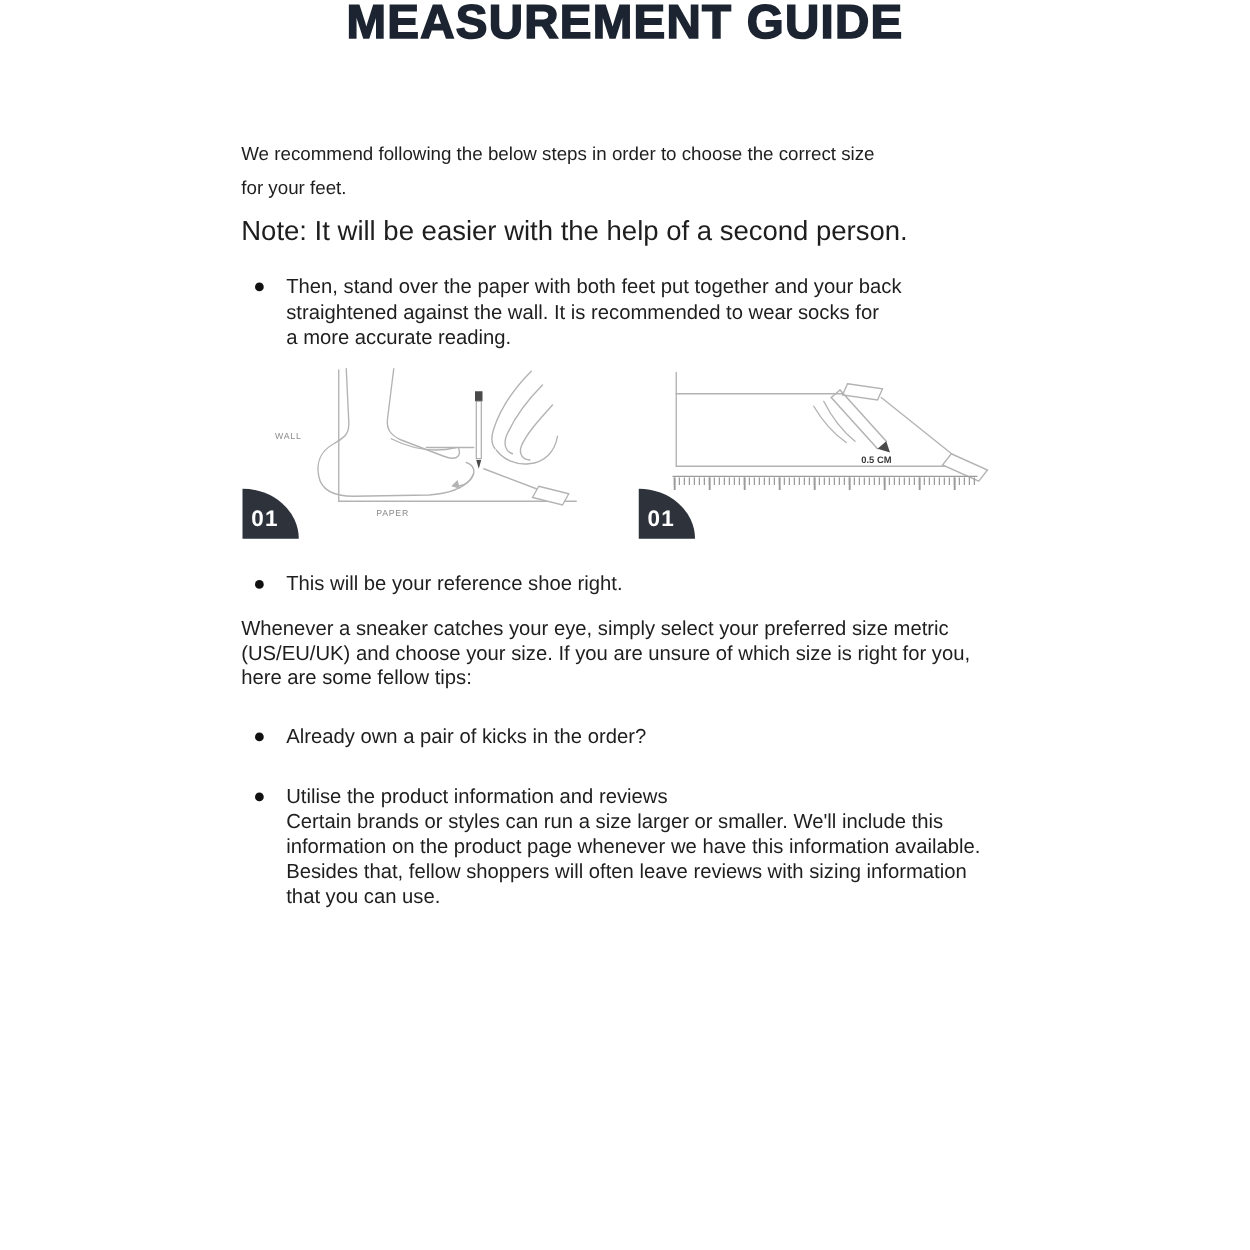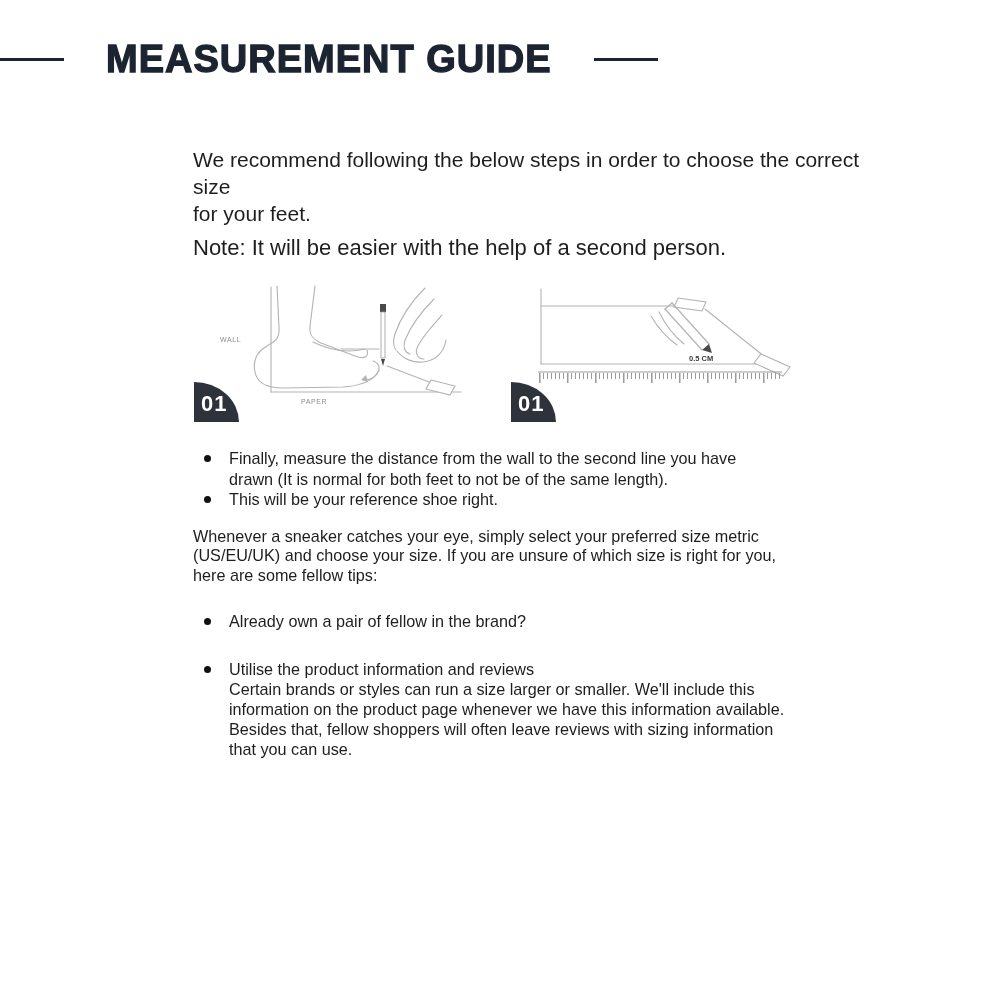--- a/index.html
+++ b/index.html
@@ -1,29 +1,29 @@
 <!DOCTYPE html>
 <html><head>
 <meta charset="utf-8">
 <style>
   * { margin:0; padding:0; box-sizing:border-box; }
   html,body { width:1000px; height:1000px; background:#ffffff; }
   body { font-family:"Liberation Sans", sans-serif; color:#1e1e1e; position:relative; overflow:hidden; }
 
   
-  .title-row { margin-top:36px; height:46px; display:flex; align-items:center; justify-content:flex-start; gap:42px; }
+  .title-row { margin-top:36px; height:46px; display:flex; align-items:center; justify-content:flex-end; gap:42px;flex-direction:column; }
   .title-dash { width:64px; height:3px; background:#1c2431; }
   .page-title { font-size:38px; font-weight:bold; letter-spacing:1px; color:#1c2431;
                 -webkit-text-stroke:1.3px #1c2431; white-space:nowrap; }
 
   
   .content { margin-left:193px; width:690px; }
   .pre { white-space:pre-line; }
 
-  .intro { margin-top:64px; font-size:21px; line-height:27px; }
+  .intro { margin-top:28px; font-size:15px; line-height:27px; }
   .note  { margin-top:7px;  font-size:22px; line-height:27px; }
 
   ul { list-style:none; }
   .steps { margin-top:21px; }
   .steps li { position:relative; padding-left:36px; font-size:16.2px; line-height:20.5px; margin-bottom:7px; }
   .steps li::before { content:""; position:absolute; left:11px; top:7px; width:7px; height:7px; border-radius:50%; background:#111; }
 
   .steps2 { margin-top:26px; }
   .steps2 li { position:relative; padding-left:36px; font-size:16.2px; line-height:20.5px; }
   .steps2 li::before { content:""; position:absolute; left:11px; top:7px; width:7px; height:7px; border-radius:50%; background:#111; }
@@ -36,40 +36,43 @@
   .tip-heading { display:block; }
   .tip-body { display:block; }
 
   
   .figures { margin-top:10px; display:flex; gap:10px; height:140px; }
   .figure { position:relative; }
   .figure-1 { width:305px; height:140px; }
   .figure-2 { width:330px; height:140px; }
   .badge { position:absolute; bottom:0; width:45px; height:40px; background:#2d323b;
            border-top-right-radius:100% 100%; }
-  .badge-num { position:absolute; left:7px; bottom:5px; color:#ffffff; font-size:22px; font-weight:bold; letter-spacing:1px; }
+  .badge-num { position:absolute; left:7px; bottom:5px; color:#ffffff; font-size:18px; font-weight:bold; letter-spacing:1px; }
   .b1 { left:1px; } .b2 { left:3px; }
   svg text { font-family:"Liberation Sans", sans-serif; }
 </style>
 </head>
 <body>
 
 <div class="title-row">
   <div class="title-dash"></div>
   <h1 class="page-title">MEASUREMENT GUIDE</h1>
   <div class="title-dash"></div>
 </div>
 
 <div class="content">
 
   <p class="intro pre">We recommend following the below steps in order to choose the correct size
 for your feet.</p>
   <p class="note">Note: It will be easier with the help of a second person.</p>
 
   <ul class="steps">
+    <li class="pre">Then, stand over the paper with both feet put together and your back
+straightened against the wall. It is recommended to wear socks for
+a more accurate reading.</li>
   </ul>
 
   <div class="figures">
 
     <div class="figure figure-1">
       <svg width="305" height="140" viewBox="0 0 305 140">
         <g stroke="#b3b3b3" stroke-width="1.1" fill="none" stroke-linecap="round">
 
           <line x1="78" y1="5" x2="78" y2="110"></line>
           <line x1="78" y1="110" x2="268" y2="110"></line>
@@ -134,32 +137,30 @@
         <text x="181" y="79" font-size="7.5" font-weight="bold" fill="#3a3a3a">0.5 CM</text>
       </svg>
       <div class="badge b2">
         <span class="badge-num">01</span>
       </div>
     </div>
 
   </div>
 
   <ul class="steps2">
-    <li class="pre">Finally, measure the distance from the wall to the second line you have
-drawn (It is normal for both feet to not be of the same length).</li>
     <li class="pre">This will be your reference shoe right.</li>
   </ul>
 
   <p class="tips-intro pre">Whenever a sneaker catches your eye, simply select your preferred size metric
 (US/EU/UK) and choose your size. If you are unsure of which size is right for you,
 here are some fellow tips:</p>
 
   <ul class="tips">
     <li>
-      <span class="tip-heading">Already own a pair of fellow in the brand?</span>
+      <span class="tip-heading">Already own a pair of kicks in the order?</span>
     </li>
     <li>
       <span class="tip-heading">Utilise the product information and reviews</span>
       <span class="tip-body pre">Certain brands or styles can run a size larger or smaller. We'll include this
 information on the product page whenever we have this information available.
 Besides that, fellow shoppers will often leave reviews with sizing information
 that you can use.</span>
     </li>
   </ul>
 

